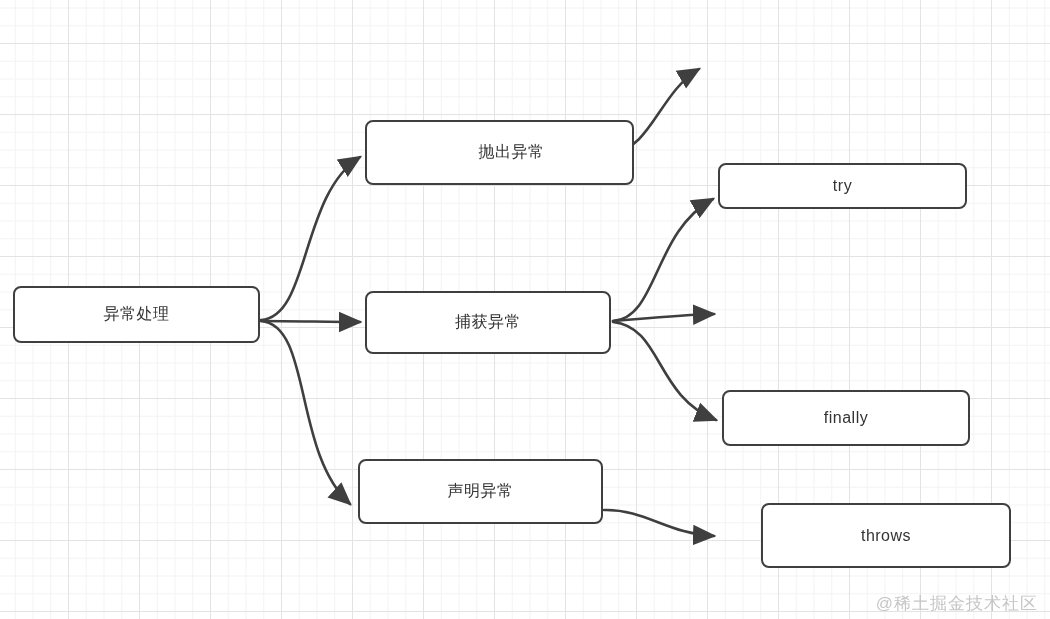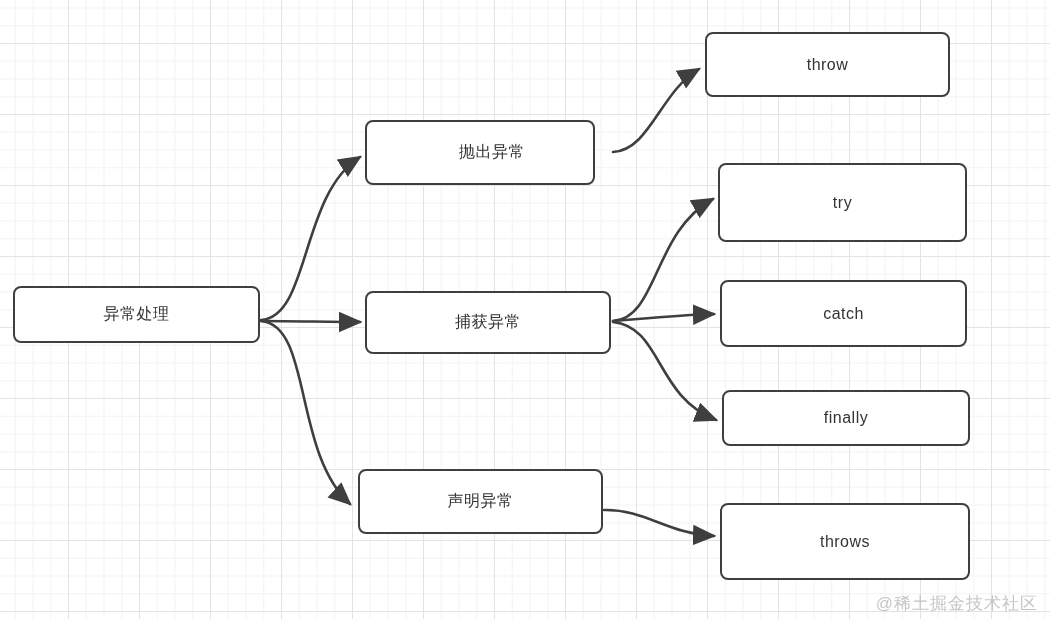--- a/index.html
+++ b/index.html
@@ -85,46 +85,40 @@
     <path class="edge" d="M 613 321 C 658 318, 653 232, 713 199" marker-end="url(#arrowhead)"></path>
     <path class="edge" d="M 613 321 C 650 318, 680 315, 714 314" marker-end="url(#arrowhead)"></path>
     <path class="edge" d="M 613 322 C 662 327, 655 396, 716 420" marker-end="url(#arrowhead)"></path>
     <path class="edge" d="M 604 510 C 645 509, 668 534, 714 536" marker-end="url(#arrowhead)"></path>
   </svg>
 
   <div class="node" style="left:13px; top:286px; width:247px; height:57px;">
     <span class="node-label">异常处理</span>
   </div>
 
-  <div class="node" style="left:365px; top:120px; width:230px; height:65px;padding-left:24px;">
+  <div class="node" style="left:365px; top:120px; width:269px; height:65px;padding-left:24px;">
     <span class="node-label">抛出异常</span>
   </div>
 
   <div class="node" style="left:365px; top:291px; width:246px; height:63px;text-align:center;">
     <span class="node-label">捕获异常</span>
   </div>
 
-  <div class="node" style="left:358px; top:469px; width:245px; height:65px;">
+  <div class="node" style="left:358px; top:459px; width:245px; height:65px;">
     <span class="node-label">声明异常</span>
   </div>
 
-  <div class="node" style="left:705px; top:32px; width:245px; height:65px;">
-    <span class="node-label">throw</span>
-  </div>
 
-  <div class="node" style="left:718px; top:163px; width:249px; height:79px;">
+  <div class="node" style="left:718px; top:163px; width:249px; height:46px;">
     <span class="node-label">try</span>
   </div>
 
-  <div class="node" style="left:720px; top:280px; width:247px; height:67px;">
-    <span class="node-label">catch</span>
-  </div>
 
   <div class="node" style="left:722px; top:390px; width:248px; height:56px;">
     <span class="node-label">finally</span>
   </div>
 
-  <div class="node" style="left:720px; top:503px; width:250px; height:77px;">
+  <div class="node" style="left:761px; top:503px; width:250px; height:65px;">
     <span class="node-label">throws</span>
   </div>
 
   <div class="watermark">@稀土掘金技术社区</div>
 </div>
 
 </body></html>

